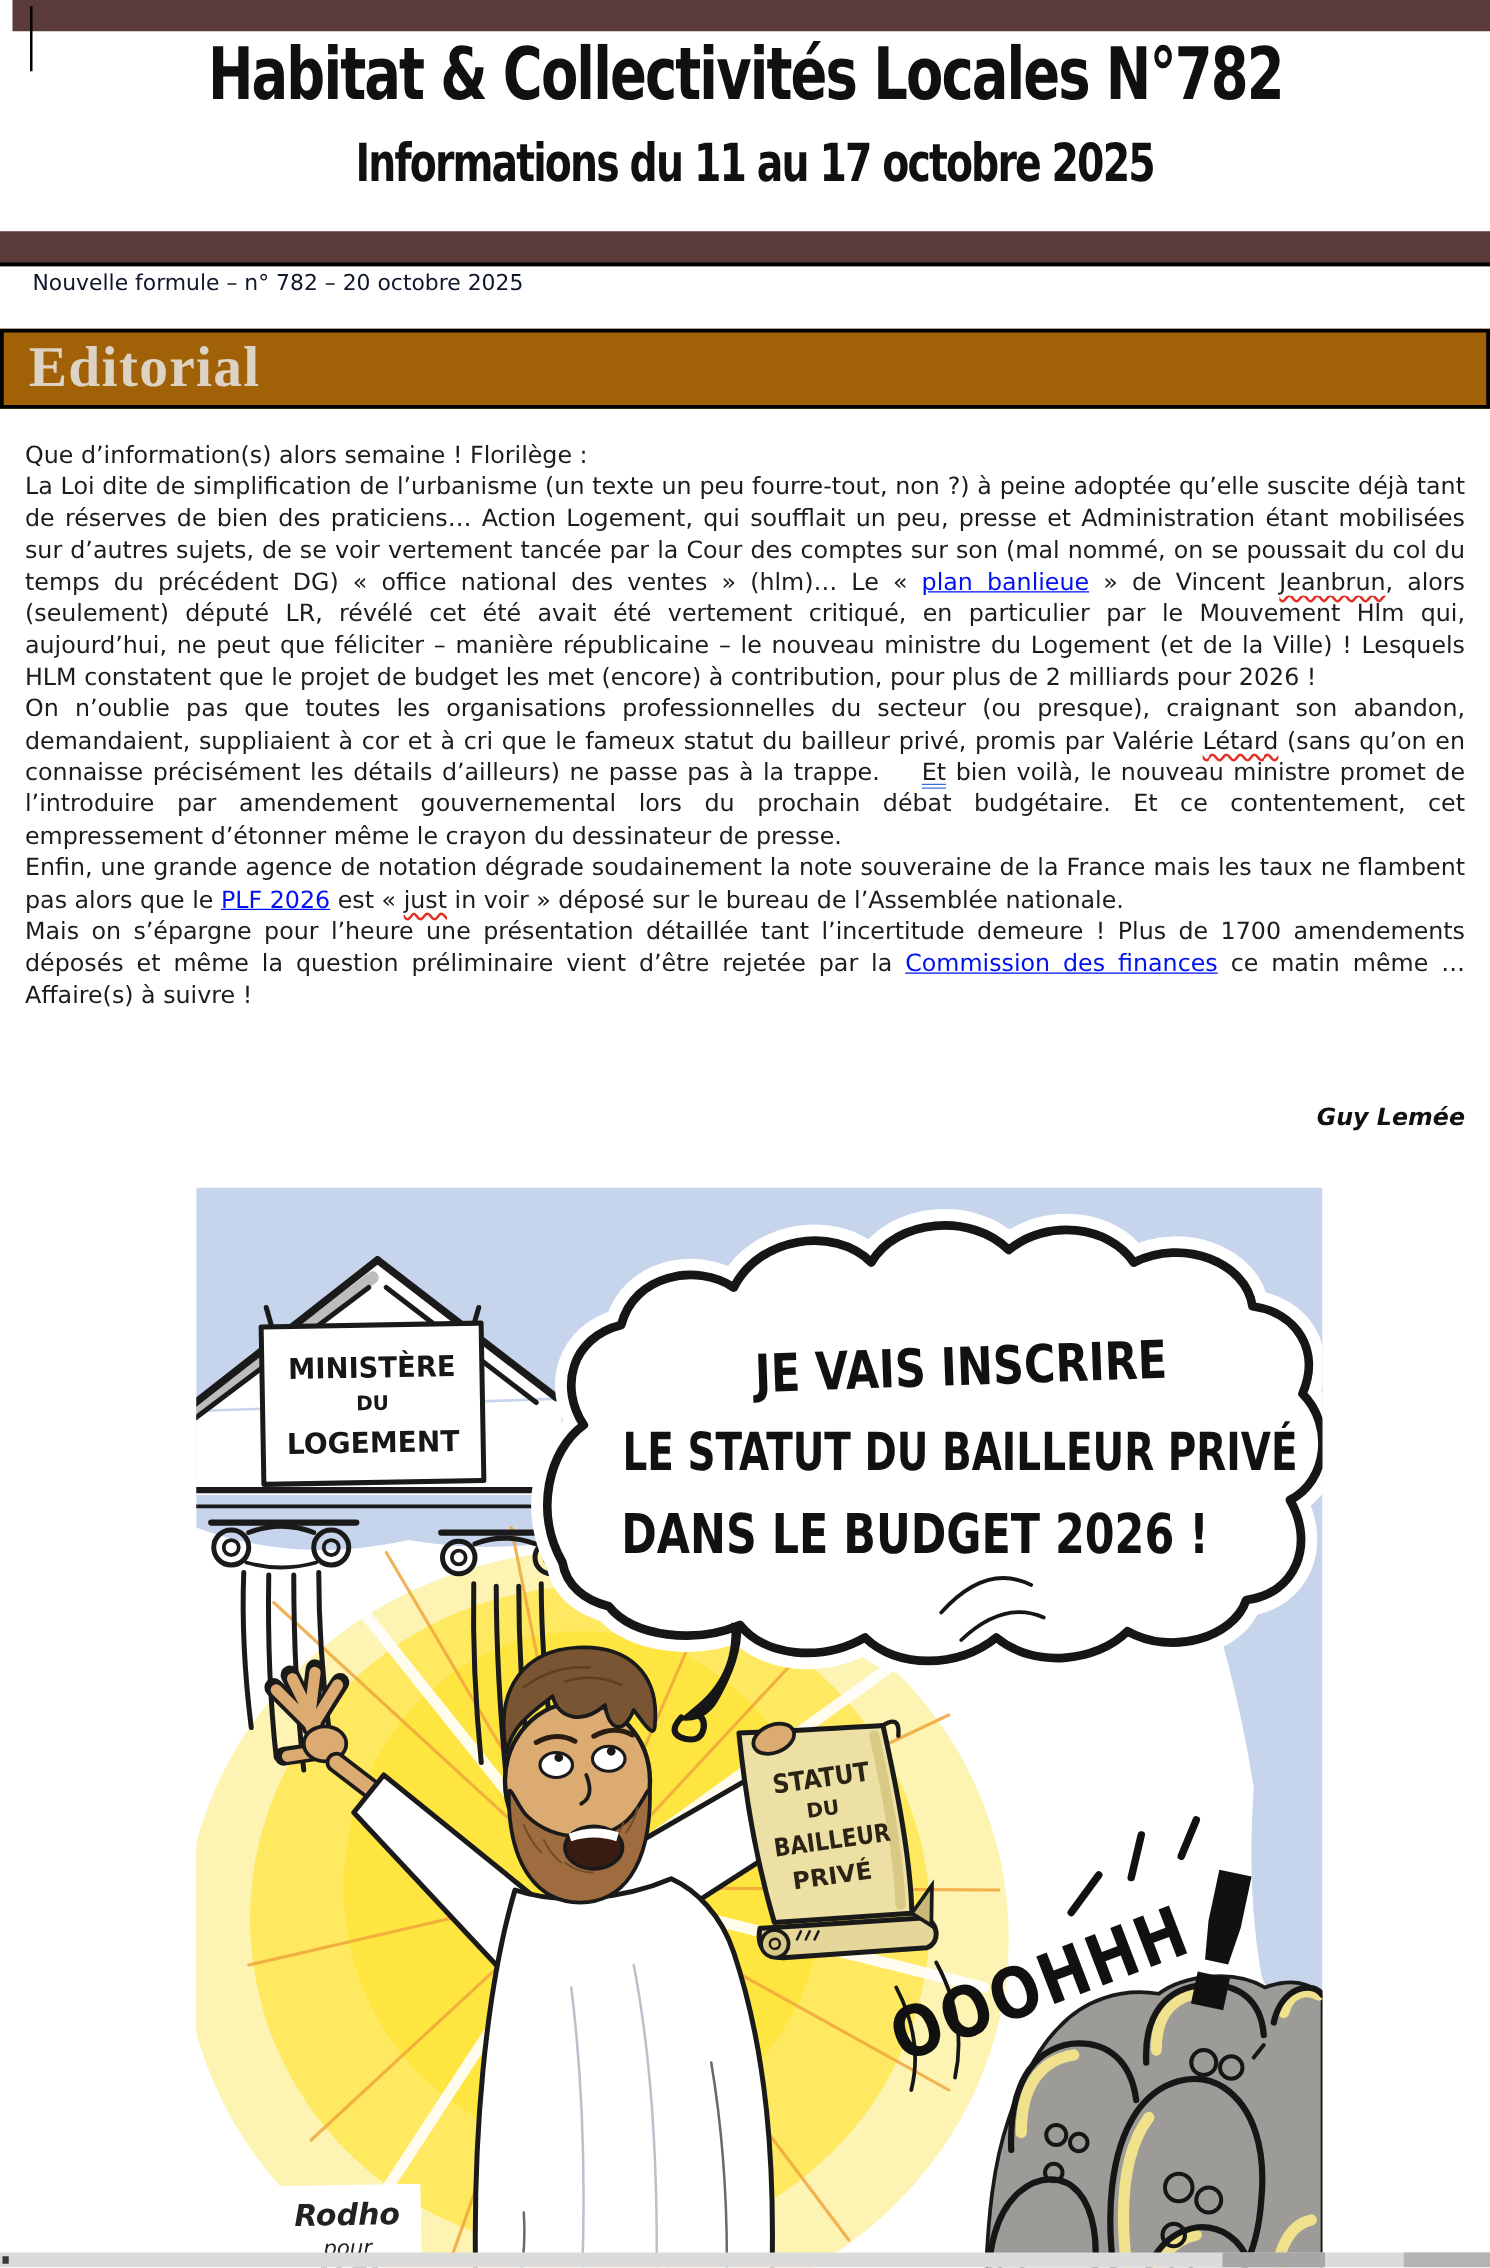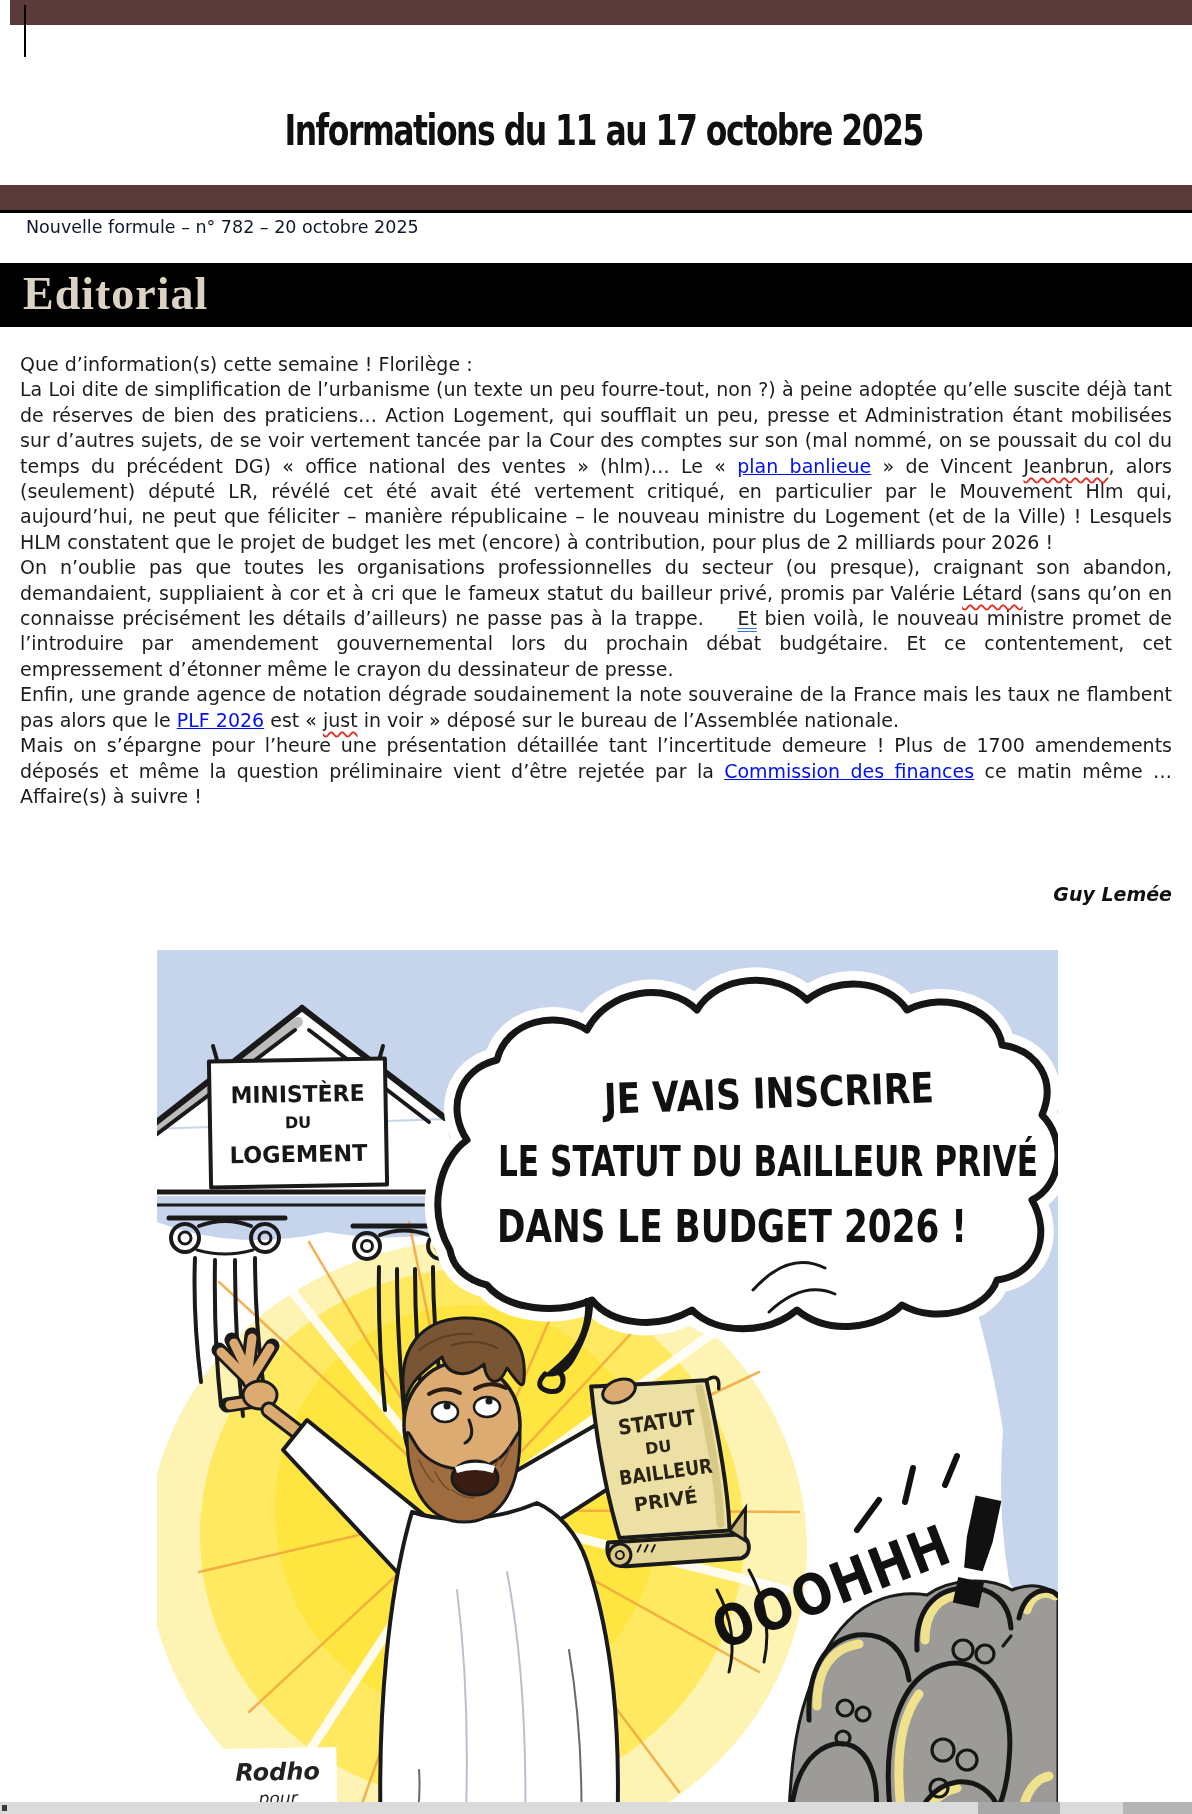--- a/index.html
+++ b/index.html
@@ -9,21 +9,21 @@
   .caret{position:absolute;left:24px;top:5px;width:2px;height:52px;background:#000;}
   .masthead-title{position:absolute;left:0;right:0;top:28px;margin:0;text-align:center;
         font-weight:bold;color:#101010;font-size:58px;line-height:1.1;}
   .masthead-subtitle{position:absolute;left:16px;right:0;top:108px;margin:0;text-align:center;
         font-weight:bold;color:#101010;font-size:42px;line-height:1.1;}
   .cond{display:inline-block;transform:scaleX(0.75);transform-origin:center;
         white-space:nowrap;letter-spacing:-2px;}
   .maroon-bar-2{position:absolute;left:0;right:0;top:185px;height:25px;background:#5b3a3a;
         border-bottom:3px solid #000;}
   .issue-line{position:absolute;left:26px;top:217px;font-size:17.5px;color:#0f172a;}
-  .section-bar{position:absolute;left:0;right:0;top:263px;height:64px;background:#000000;
+  .section-bar{position:absolute;left:0;right:0;top:263px;height:64px;background:#a16207;
         border:3px solid #000;box-sizing:border-box;}
   .section-title{display:inline-block;margin-left:20px;line-height:56px;
         font-family:"Liberation Serif",serif;font-weight:700;font-size:46px;
         color:#ddd3c5;letter-spacing:1px;}
   .editorial{position:absolute;left:20px;right:20px;top:352px;text-align:justify;
         font-size:19px;line-height:25.4px;color:#1c1c1c;}
   .editorial p{margin:0;}
   .lnk{color:#0010ee;text-decoration:underline;cursor:pointer;}
   .misspell{text-decoration-line:underline;text-decoration-style:wavy;
         text-decoration-color:#e03127;text-decoration-thickness:2px;text-underline-offset:4px;}
@@ -40,31 +40,32 @@
   svg text{font-family:"DejaVu Sans",sans-serif;}
 </style>
 </head>
 <body>
 
 <div class="page">
 
   <div class="maroon-bar-top"></div>
   <div class="caret"></div>
 
+  <h1 class="masthead-title"><span class="cond">Habitat &amp; Collectivités Locales N°782</span></h1>
   <h2 class="masthead-subtitle"><span class="cond">Informations du 11 au 17 octobre 2025</span></h2>
 
   <div class="maroon-bar-2"></div>
   <div class="issue-line">Nouvelle formule – n° 782 – 20 octobre 2025</div>
 
   <div class="section-bar">
     <span class="section-title">Editorial</span>
   </div>
 
   <div class="editorial">
-      <p><span>Que d’information(s) cette semaine ! Florilège :</span></p>
+      <p><span>Que d’information(s) alors semaine ! Florilège :</span></p>
       <p><span>La Loi dite de simplification de l’urbanisme (un texte un peu fourre-tout, non ?) à peine adoptée qu’elle suscite déjà tant de réserves de bien des praticiens… Action Logement, qui soufflait un peu, presse et Administration étant mobilisées sur d’autres sujets, de se voir vertement tancée par la Cour des comptes sur son (mal nommé, on se poussait du col du temps du précédent DG) « office national des ventes » (hlm)… Le « </span><a href="#" class="lnk">plan banlieue</a><span> » de Vincent </span><span class="misspell">Jeanbrun</span><span>, alors (seulement) député LR, révélé cet été avait été vertement critiqué, en particulier par le Mouvement Hlm qui, aujourd’hui, ne peut que féliciter – manière républicaine – le nouveau ministre du Logement (et de la Ville) ! Lesquels HLM constatent que le projet de budget les met (encore) à contribution, pour plus de 2 milliards pour 2026 !</span></p>
       <p><span>On n’oublie pas que toutes les organisations professionnelles du secteur (ou presque), craignant son abandon, demandaient, suppliaient à cor et à cri que le fameux statut du bailleur privé, promis par Valérie </span><span class="misspell">Létard</span><span> (sans qu’on en connaisse précisément les détails d’ailleurs) ne passe pas à la trappe. </span><span class="grammar">Et</span><span> bien voilà, le nouveau ministre promet de l’introduire par amendement gouvernemental lors du prochain débat budgétaire. Et ce contentement, cet empressement d’étonner même le crayon du dessinateur de presse.</span></p>
       <p><span>Enfin, une grande agence de notation dégrade soudainement la note souveraine de la France mais les taux ne flambent pas alors que le </span><a href="#" class="lnk">PLF 2026</a><span> est « </span><span class="it misspell">just</span><span class="it"> in voir</span><span> » déposé sur le bureau de l’Assemblée nationale.</span></p>
       <p><span>Mais on s’épargne pour l’heure une présentation détaillée tant l’incertitude demeure ! Plus de 1700 amendements déposés et même la question préliminaire vient d’être rejetée par la </span><a href="#" class="lnk">Commission des finances</a><span> ce matin même … Affaire(s) à suivre !</span></p>
     </div>
 
   <div class="signature">Guy Lemée</div>
 
   <div class="cartoon">
     <svg width="901" height="888" viewBox="0 0 901 888" xmlns="http://www.w3.org/2000/svg">

